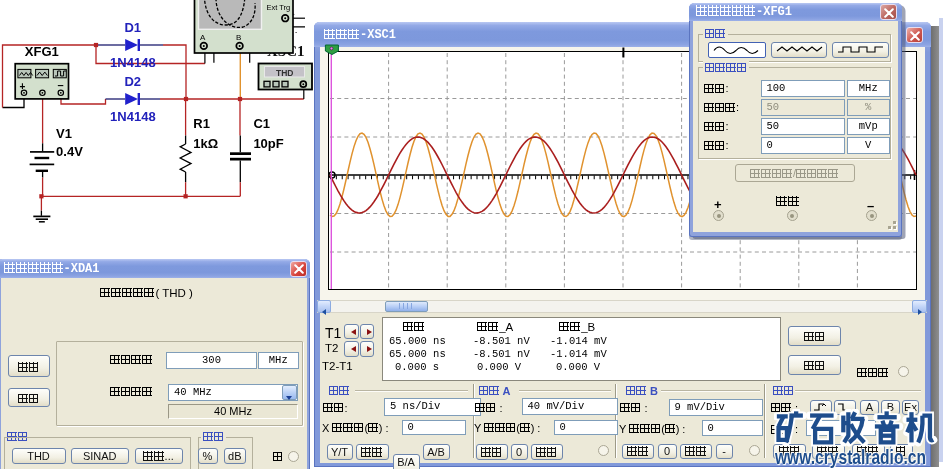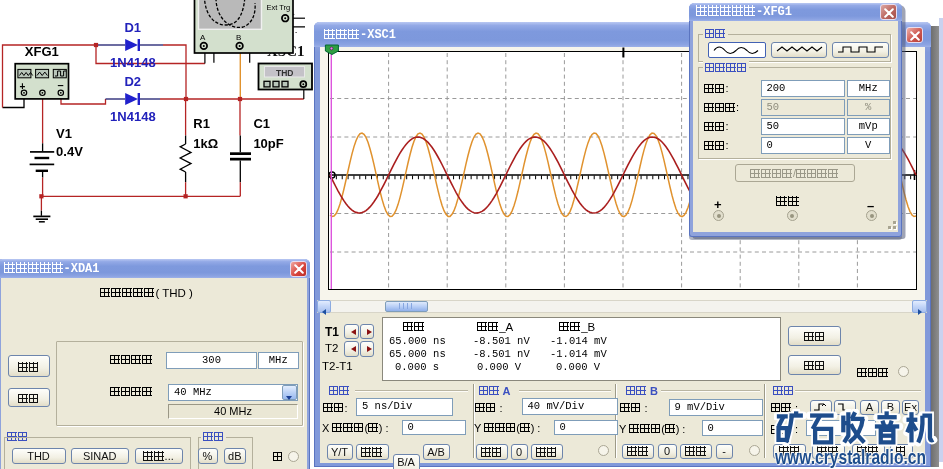--- a/index.html
+++ b/index.html
@@ -179,41 +179,41 @@
     <div class="abs" style="left:559px;top:320.5px;z-index:2;font-size:11.5px;font-weight:normal;color:#000;white-space:nowrap"><b class="g" style="width:10.1px;height:9.7px;"></b><b class="g" style="width:10.1px;height:9.7px;"></b><s>_B</s></div>
     <div class="abs mo" style="left:389px;top:334.5px;z-index:2;font-size:10.5px">65.000 ns</div>
     <div class="abs mo" style="left:473px;top:334.5px;z-index:2;font-size:10.5px">-8.501 nV</div>
     <div class="abs mo" style="left:550px;top:334.5px;z-index:2;font-size:10.5px">-1.014 mV</div>
     <div class="abs mo" style="left:389px;top:347.5px;z-index:2;font-size:10.5px">65.000 ns</div>
     <div class="abs mo" style="left:473px;top:347.5px;z-index:2;font-size:10.5px">-8.501 nV</div>
     <div class="abs mo" style="left:550px;top:347.5px;z-index:2;font-size:10.5px">-1.014 mV</div>
     <div class="abs mo" style="left:395px;top:360.5px;z-index:2;font-size:10.5px">0.000 s</div>
     <div class="abs mo" style="left:477px;top:360.5px;z-index:2;font-size:10.5px">0.000 V</div>
     <div class="abs mo" style="left:556px;top:360.5px;z-index:2;font-size:10.5px">0.000 V</div>
-    <div class="abs" style="left:325px;top:324.5px;z-index:2;font-size:12px;font-weight:bold;color:#000;white-space:nowrap">T1</div>
+    <div class="abs" style="left:325px;top:324.5px;z-index:2;font-size:14px;font-weight:normal;color:#000;white-space:nowrap">T1</div>
     <div class="abs" style="left:325px;top:341.5px;z-index:2;font-size:11.5px;font-weight:normal;color:#000;white-space:nowrap">T2</div>
     <div class="abs" style="left:322px;top:359.5px;z-index:2;font-size:11.5px;font-weight:normal;color:#000;white-space:nowrap">T2-T1</div>
     <div class="btn" style="left:344px;top:323.5px;width:14.5px;height:15.5px;z-index:2"><b class="tw" style="margin:4px 0 0 3.5px;border-top:3.4px solid transparent;border-bottom:3.4px solid transparent;border-right:5px solid #8b1212"></b></div>
     <div class="btn" style="left:359.5px;top:323.5px;width:14.5px;height:15.5px;z-index:2"><b class="tw" style="margin:4px 0 0 4.5px;border-top:3.4px solid transparent;border-bottom:3.4px solid transparent;border-left:5px solid #8b1212"></b></div>
     <div class="btn" style="left:344px;top:341px;width:14.5px;height:15.5px;z-index:2"><b class="tw" style="margin:4px 0 0 3.5px;border-top:3.4px solid transparent;border-bottom:3.4px solid transparent;border-right:5px solid #8b1212"></b></div>
     <div class="btn" style="left:359.5px;top:341px;width:14.5px;height:15.5px;z-index:2"><b class="tw" style="margin:4px 0 0 4.5px;border-top:3.4px solid transparent;border-bottom:3.4px solid transparent;border-left:5px solid #8b1212"></b></div>
     <div class="btn" style="left:788px;top:325.5px;width:53px;height:20px;z-index:2;line-height:18px"><b class="g" style="width:9.7px;height:9.2px;"></b><b class="g" style="width:9.7px;height:9.2px;"></b></div>
     <div class="btn" style="left:788px;top:354.5px;width:53px;height:20px;z-index:2;line-height:18px"><b class="g" style="width:9.7px;height:9.2px;"></b><b class="g" style="width:9.7px;height:9.2px;"></b></div>
     <div class="abs" style="left:857px;top:366px;z-index:2;font-size:11px;font-weight:normal;color:#000;white-space:nowrap"><b class="g" style="width:9.7px;height:9.2px;"></b><b class="g" style="width:9.7px;height:9.2px;"></b><b class="g" style="width:9.7px;height:9.2px;"></b></div>
     <div class="radio" style="left:898px;top:365.5px;z-index:2"></div>
     <div class="sep" style="left:472.5px;top:384px;height:74px;z-index:2"></div>
     <div class="sep" style="left:614.5px;top:384px;height:74px;z-index:2"></div>
     <div class="sep" style="left:763.5px;top:384px;height:74px;z-index:2"></div>
     <div class="abs" style="left:355px;top:389.5px;width:113px;height:2px;z-index:2;border-top:1px solid #b9b5a2;border-bottom:1px solid #fdfcf8"></div>
     <div class="abs" style="left:519px;top:389.5px;width:92px;height:2px;z-index:2;border-top:1px solid #b9b5a2;border-bottom:1px solid #fdfcf8"></div>
     <div class="abs" style="left:661px;top:389.5px;width:99px;height:2px;z-index:2;border-top:1px solid #b9b5a2;border-bottom:1px solid #fdfcf8"></div>
     <div class="abs" style="left:795px;top:389.5px;width:126px;height:2px;z-index:2;border-top:1px solid #b9b5a2;border-bottom:1px solid #fdfcf8"></div>
     <div class="sec" style="left:328.5px;top:384.5px;z-index:2"><b class="g" style="width:9.7px;height:9.2px;"></b><b class="g" style="width:9.7px;height:9.2px;"></b></div>
     <div class="abs" style="left:323px;top:401.5px;z-index:2;font-size:11px;font-weight:normal;color:#000;white-space:nowrap"><b class="g" style="width:9.7px;height:9.2px;"></b><b class="g" style="width:9.7px;height:9.2px;"></b><s>:</s></div>
-    <div class="inp" style="left:356px;top:398px;width:97px;height:18px;z-index:2">5 ns/Div</div>
+    <div class="inp" style="left:384px;top:398px;width:97px;height:18px;z-index:2">5 ns/Div</div>
     <div class="abs" style="left:322px;top:421.5px;z-index:2;font-size:11px;font-weight:normal;color:#000;white-space:nowrap"><s>X </s><b class="g" style="width:9.7px;height:9.2px;"></b><b class="g" style="width:9.7px;height:9.2px;"></b><b class="g" style="width:9.7px;height:9.2px;"></b><s>(</s><b class="g" style="width:9.7px;height:9.2px;"></b><s>) :</s></div>
     <div class="inp" style="left:401.5px;top:419.5px;width:64px;height:15.5px;z-index:2;line-height:13.5px">0</div>
     <div class="btn" style="left:326.5px;top:443.5px;width:26px;height:16px;z-index:2;font-size:11px;line-height:14px"><s>Y/T</s></div>
     <div class="btn" style="left:355.5px;top:443.5px;width:33px;height:16px;z-index:2;font-size:11px;line-height:14px"><b class="g" style="width:9.7px;height:9.2px;"></b><b class="g" style="width:9.7px;height:9.2px;"></b></div>
     <div class="btn" style="left:392.5px;top:454px;width:27px;height:27px;z-index:2;font-size:11px;line-height:14px"><s>B/A</s></div>
     <div class="btn" style="left:422.5px;top:443.5px;width:27px;height:16px;z-index:2;font-size:11px;line-height:14px"><s>A/B</s></div>
     <div class="sec" style="left:478.5px;top:384.5px;z-index:2"><b class="g" style="width:9.7px;height:9.2px;"></b><b class="g" style="width:9.7px;height:9.2px;"></b><s> A</s></div>
     <div class="abs" style="left:475px;top:401.5px;z-index:2;font-size:11px;font-weight:normal;color:#000;white-space:nowrap"><b class="g" style="width:9.7px;height:9.2px;"></b><b class="g" style="width:9.7px;height:9.2px;"></b><s> :</s></div>
     <div class="inp" style="left:521.5px;top:398px;width:96px;height:17px;z-index:2">40 mV/Div</div>
     <div class="abs" style="left:474px;top:421.5px;z-index:2;font-size:11px;font-weight:normal;color:#000;white-space:nowrap"><s>Y </s><b class="g" style="width:9.7px;height:9.2px;"></b><b class="g" style="width:9.7px;height:9.2px;"></b><b class="g" style="width:9.7px;height:9.2px;"></b><s>(</s><b class="g" style="width:9.7px;height:9.2px;"></b><s>) :</s></div>
@@ -299,21 +299,21 @@
       </svg></div>
     <div class="btn" style="left:771px;top:41.5px;width:56px;height:16px;z-index:5"><svg width="53" height="13">
         <path d="M4,8 l5,-4 5,4 5,-4 5,4 5,-4 5,4 5,-4 5,4 5,-4" fill="none" stroke="#000" stroke-width="1.1"></path>
       </svg></div>
     <div class="btn" style="left:832px;top:41.5px;width:57px;height:16px;z-index:5"><svg width="54" height="13">
         <path d="M4,9 h5 v-5 h8 v5 h8 v-5 h8 v5 h8 v-5 h8" fill="none" stroke="#000" stroke-width="1.1"></path>
       </svg></div>
     <div class="abs" style="left:697.5px;top:67px;width:193.5px;height:91.5px;z-index:5;border:1px solid #b4b09c;box-shadow:1px 1px 0 #fff"></div>
     <div class="sec" style="left:702.5px;top:61px;z-index:5;background:#ece9d8;padding:0 2px"><b class="g" style="width:9.7px;height:9.2px;"></b><b class="g" style="width:9.7px;height:9.2px;"></b><b class="g" style="width:9.7px;height:9.2px;"></b><b class="g" style="width:9.7px;height:9.2px;"></b></div>
     <div class="abs" style="left:704px;top:82.0px;z-index:5;font-size:11px;font-weight:normal;color:#000;white-space:nowrap"><b class="g" style="width:9.7px;height:9.2px;"></b><b class="g" style="width:9.7px;height:9.2px;"></b><s>:</s></div>
-    <div class="inp" style="left:760.5px;top:79.5px;width:84.5px;height:17px;z-index:5">200</div>
+    <div class="inp" style="left:760.5px;top:79.5px;width:84.5px;height:17px;z-index:5">100</div>
     <div class="inp" style="left:846.5px;top:79.5px;width:43.5px;height:17px;z-index:5;text-align:center;padding-left:0">MHz</div>
     <div class="abs" style="left:704px;top:101.0px;z-index:5;font-size:11px;font-weight:normal;color:#000;white-space:nowrap"><b class="g" style="width:9.7px;height:9.2px;"></b><b class="g" style="width:9.7px;height:9.2px;"></b><b class="g" style="width:9.7px;height:9.2px;"></b><s>:</s></div>
     <div class="inp" style="left:760.5px;top:98.5px;width:84.5px;height:17px;z-index:5;background:#ece9d8;color:#8f8d7e">50</div>
     <div class="inp" style="left:846.5px;top:98.5px;width:43.5px;height:17px;z-index:5;background:#ece9d8;color:#8f8d7e;text-align:center;padding-left:0">%</div>
     <div class="abs" style="left:704px;top:120.0px;z-index:5;font-size:11px;font-weight:normal;color:#000;white-space:nowrap"><b class="g" style="width:9.7px;height:9.2px;"></b><b class="g" style="width:9.7px;height:9.2px;"></b><s>:</s></div>
     <div class="inp" style="left:760.5px;top:117.5px;width:84.5px;height:17px;z-index:5">50</div>
     <div class="inp" style="left:846.5px;top:117.5px;width:43.5px;height:17px;z-index:5;text-align:center;padding-left:0">mVp</div>
     <div class="abs" style="left:704px;top:139.0px;z-index:5;font-size:11px;font-weight:normal;color:#000;white-space:nowrap"><b class="g" style="width:9.7px;height:9.2px;"></b><b class="g" style="width:9.7px;height:9.2px;"></b><s>:</s></div>
     <div class="inp" style="left:760.5px;top:136.5px;width:84.5px;height:17px;z-index:5">0</div>
     <div class="inp" style="left:846.5px;top:136.5px;width:43.5px;height:17px;z-index:5;text-align:center;padding-left:0">V</div>

